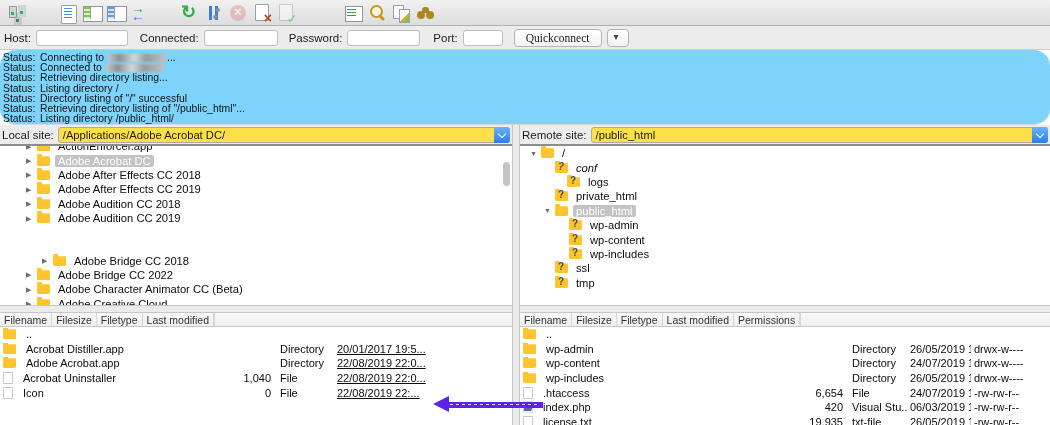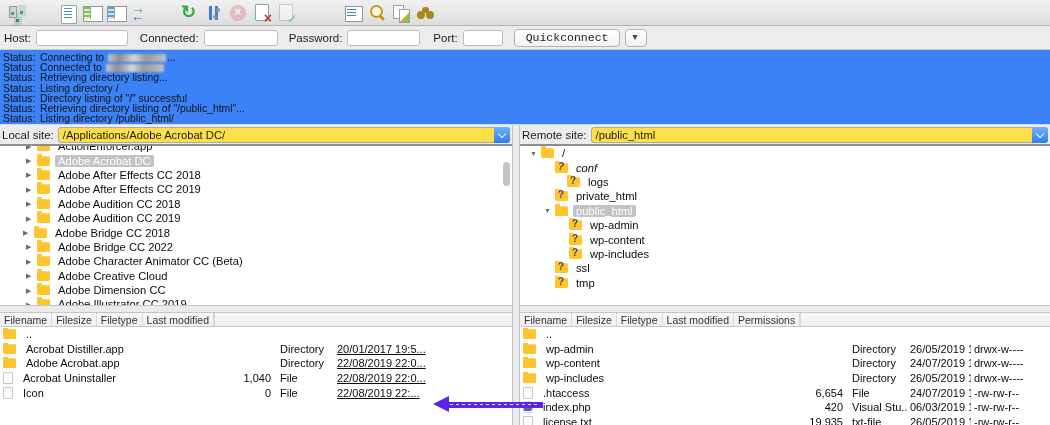--- a/index.html
+++ b/index.html
@@ -88,28 +88,28 @@
   .qcbar { position:absolute; left:0; top:26px; width:1050px; height:24px; background:#ececec;
     border-bottom:1px solid #cccccc; display:flex; align-items:center; font-size:11.5px; color:#1b1b1b;
     padding-left:4px; }
   .qc-label { margin-right:5px; }
   .qc-input { height:16px; border:1px solid #bdbdbd; border-radius:3px; background:#fff; font-size:11px;
     padding:0 3px; outline:none; font-family:"Liberation Sans",sans-serif; }
   .w-host{width:92px;margin-right:12px;} .w-user{width:74px;margin-right:11px;}
   .w-pass{width:73px;margin-right:13px;} .w-port{width:40px;margin-right:11px;}
   .qc-btn { height:18px; padding:0 11px; background:linear-gradient(#ffffff,#f2f2f2);
     border:1px solid #b3b3b3; border-radius:4px; font-size:11.5px; color:#1b1b1b;
-    font-family:Liberation Mono, monospace; }
+    font-family:Liberation Serif, serif; }
   .qc-drop { height:18px; width:22px; margin-left:5px; background:linear-gradient(#ffffff,#f2f2f2);
     border:1px solid #b3b3b3; border-radius:4px; position:relative; }
   .qc-drop::after { content:"\25BE"; position:absolute; left:6px; top:1px; font-size:10px; color:#444; }
 
   
-  .statuslog { position:absolute; left:0; top:50px; width:1050px; height:75px; background:#3b82f6;
-    font-size:10.4px; color:#111; padding-top:3px; border-bottom:1px solid #d8d8d8; }
+  .statuslog { position:absolute; left:0; top:50px; width:1050px; height:75px; background:#7dd3fc;
+    font-size:10.4px; color:#111; padding-top:3px; border-bottom:1px solid #d8d8d8;border-radius:16px; }
   .st-row { display:flex; line-height:10.2px; }
   .st-label { width:40px; padding-left:3px; flex:0 0 auto; }
   .blurred { display:none; }
   .blurred.show { display:inline-block; width:58px; height:8px; margin:0 1px; vertical-align:-1px;
     border-radius:1px; filter:blur(1.2px);
     background:linear-gradient(90deg,#c7c7c7,#8f8f8f 20%,#d8d8d8 45%,#9a9a9a 65%,#c2c2c2); }
 
   
   .panes { position:absolute; left:0; top:125px; width:1050px; height:300px; display:flex; }
   .pane { display:flex; flex-direction:column; }
@@ -309,21 +309,21 @@
             <span class="ficon icon-folder"></span>
             <span class="tlabel">Adobe Audition CC 2018</span>
           </div>
 
           <div class="tree-row" style="padding-left: 26px;">
             <span class="tw tw-collapsed"></span>
             <span class="ficon icon-folder"></span>
             <span class="tlabel">Adobe Audition CC 2019</span>
           </div>
 
-          <div class="tree-row" style="padding-left: 23px;">
+          <div class="tree-row" style="padding-left: 42px; margin-top: 28px;">
             <span class="tw tw-collapsed"></span>
             <span class="ficon icon-folder"></span>
             <span class="tlabel">Adobe Bridge CC 2018</span>
           </div>
 
           <div class="tree-row" style="padding-left: 26px;">
             <span class="tw tw-collapsed"></span>
             <span class="ficon icon-folder"></span>
             <span class="tlabel">Adobe Bridge CC 2022</span>
           </div>

